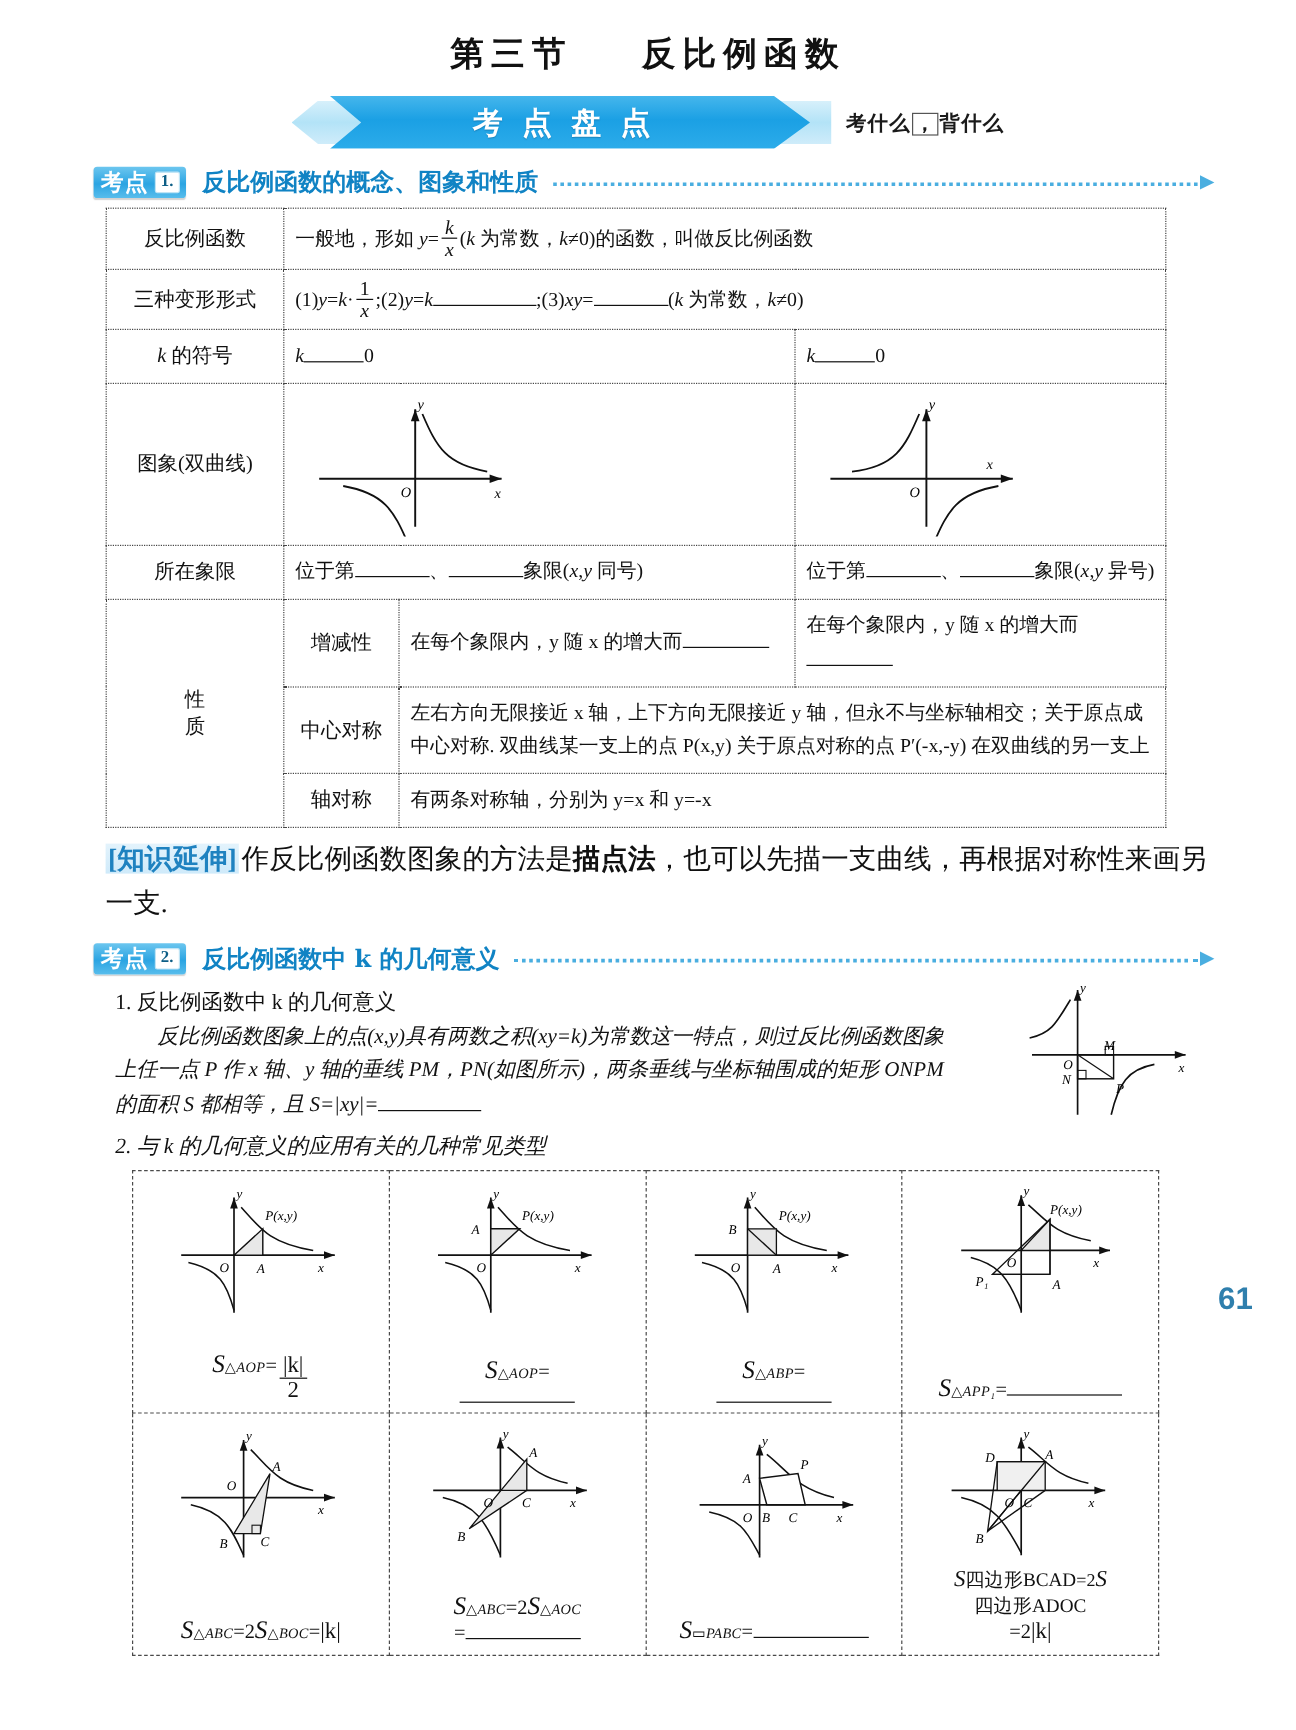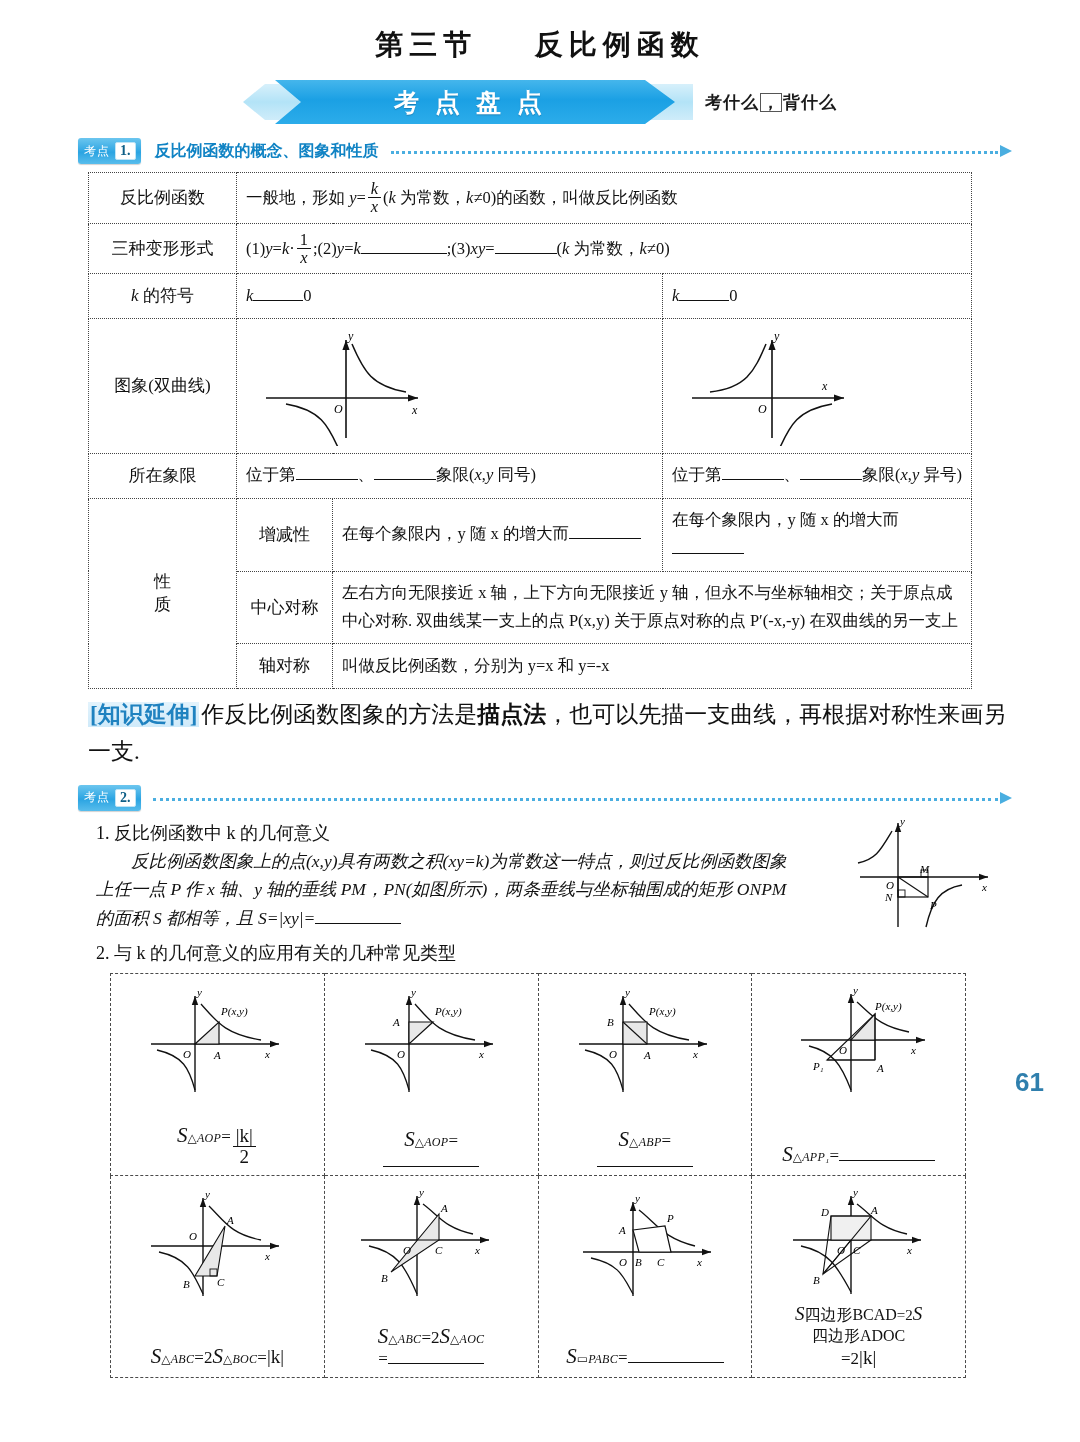--- a/index.html
+++ b/index.html
@@ -74,34 +74,34 @@
   }
   .kd-badge{
     display:flex; align-items:center;
     background:linear-gradient(180deg,#6cc6ef 0%,#2ba4e2 55%,#58bdec 100%);
     border-radius:3px;
     padding:2px 5px 2px 6px;
     height:26px;
     box-shadow:0 1px 1px rgba(0,0,0,.18);
   }
   .kd-badge .kd-text{
-    color:#fff; font-weight:normal; font-size:12px; letter-spacing:1px;
+    color:#fff; font-weight:bold; font-size:19px; letter-spacing:1px;
     font-family:"DejaVu Serif",serif;
   }
   .kd-badge .kd-num{
     margin-left:5px;
     background:#fff; color:#0d5e86;
     border:1px solid #bfe4f5;
     font-size:14px; font-weight:bold;
     padding:0px 4px; border-radius:2px;
     font-family:"Liberation Serif",serif;
   }
   .kd-title{
     margin-left:14px;
-    color:#1083c4; font-weight:bold; font-size:16px;
+    color:#1083c4; font-weight:bold; font-size:20px;
     font-family:"DejaVu Serif",serif;
     white-space:nowrap;
   }
   .kd-rule{
     flex:1; margin:0 0 0 12px; height:10px; position:relative;
   }
   .kd-rule .dots{
     position:absolute; left:0; right:14px; top:5px; height:0;
     border-top:3px dotted #4aaee0;
   }
@@ -149,21 +149,21 @@
     padding:0 2px; margin-right:2px;
   }
   .kext b{ font-weight:bold; }
 
   
   .s2{ margin:10px 0 0 96px; width:900px; position:relative; font-size:17.5px; }
   .s2 .h{ font-size:18px; margin-bottom:2px; }
   .s2 p{ margin:0; line-height:1.65; width:700px;font-style:italic; }
   .s2 .indent{ text-indent:2em; }
   .s2 .fig{ position:absolute; right:-8px; top:-6px; }
-  .s2 .h2{ font-size:18px; margin-top:8px; }
+  .s2 .h2{ font-size:18px; margin-top:8px;font-style:italic; }
 
   
   table.types{
     border-collapse:collapse;
     margin:8px 0 0 110px;
     width:856px;
     table-layout:fixed;
   }
   table.types td{
     border:1.6px dashed #4a4a4a;
@@ -305,34 +305,35 @@
       <td>
         <span>在每个象限内，y 随 x 的增大而</span><span class="blank b70"></span>
       </td>
     </tr>
     <tr>
       <td class="lbl">中心对称</td>
       <td colspan="2">左右方向无限接近 x 轴，上下方向无限接近 y 轴，但永不与坐标轴相交；关于原点成中心对称. 双曲线某一支上的点 P(x,y) 关于原点对称的点 P′(-x,-y) 在双曲线的另一支上</td>
     </tr>
     <tr>
       <td class="lbl">轴对称</td>
-      <td colspan="2">叫做反比例函数，分别为 y=x 和 y=-x</td>
+      <td colspan="2">有两条对称轴，分别为 y=x 和 y=-x</td>
     </tr>
   </tbody>
     </table>
 
   <div class="kext">
     <span class="tag">[知识延伸]</span><span>作反比例函数图象的方法是</span><b>描点法</b><span>，也可以先描一支曲线，再根据对称性来画另一支.</span>
   </div>
 
   <div class="kaodian">
     <div class="kd-badge">
       <span class="kd-text">考点</span>
       <span class="kd-num">2.</span>
     </div>
+    <div class="kd-title">反比例函数中 k 的几何意义</div>
     <div class="kd-rule">
       <div class="dots"></div>
       <div class="arrow"></div>
     </div>
   </div>
 
   <div class="s2">
     <div class="h">1. 反比例函数中 k 的几何意义</div>
     <p class="indent"><span>反比例函数图象上的点(x,y)具有两数之积(xy=k)为常数这一特点，则过反比例函数图象上任一点 P 作 x 轴、y 轴的垂线 PM，PN(如图所示)，两条垂线与坐标轴围成的矩形 ONPM 的面积 S 都相等，且 S=|xy|=</span><span class="blank b80"></span></p>
     <div class="fig">

